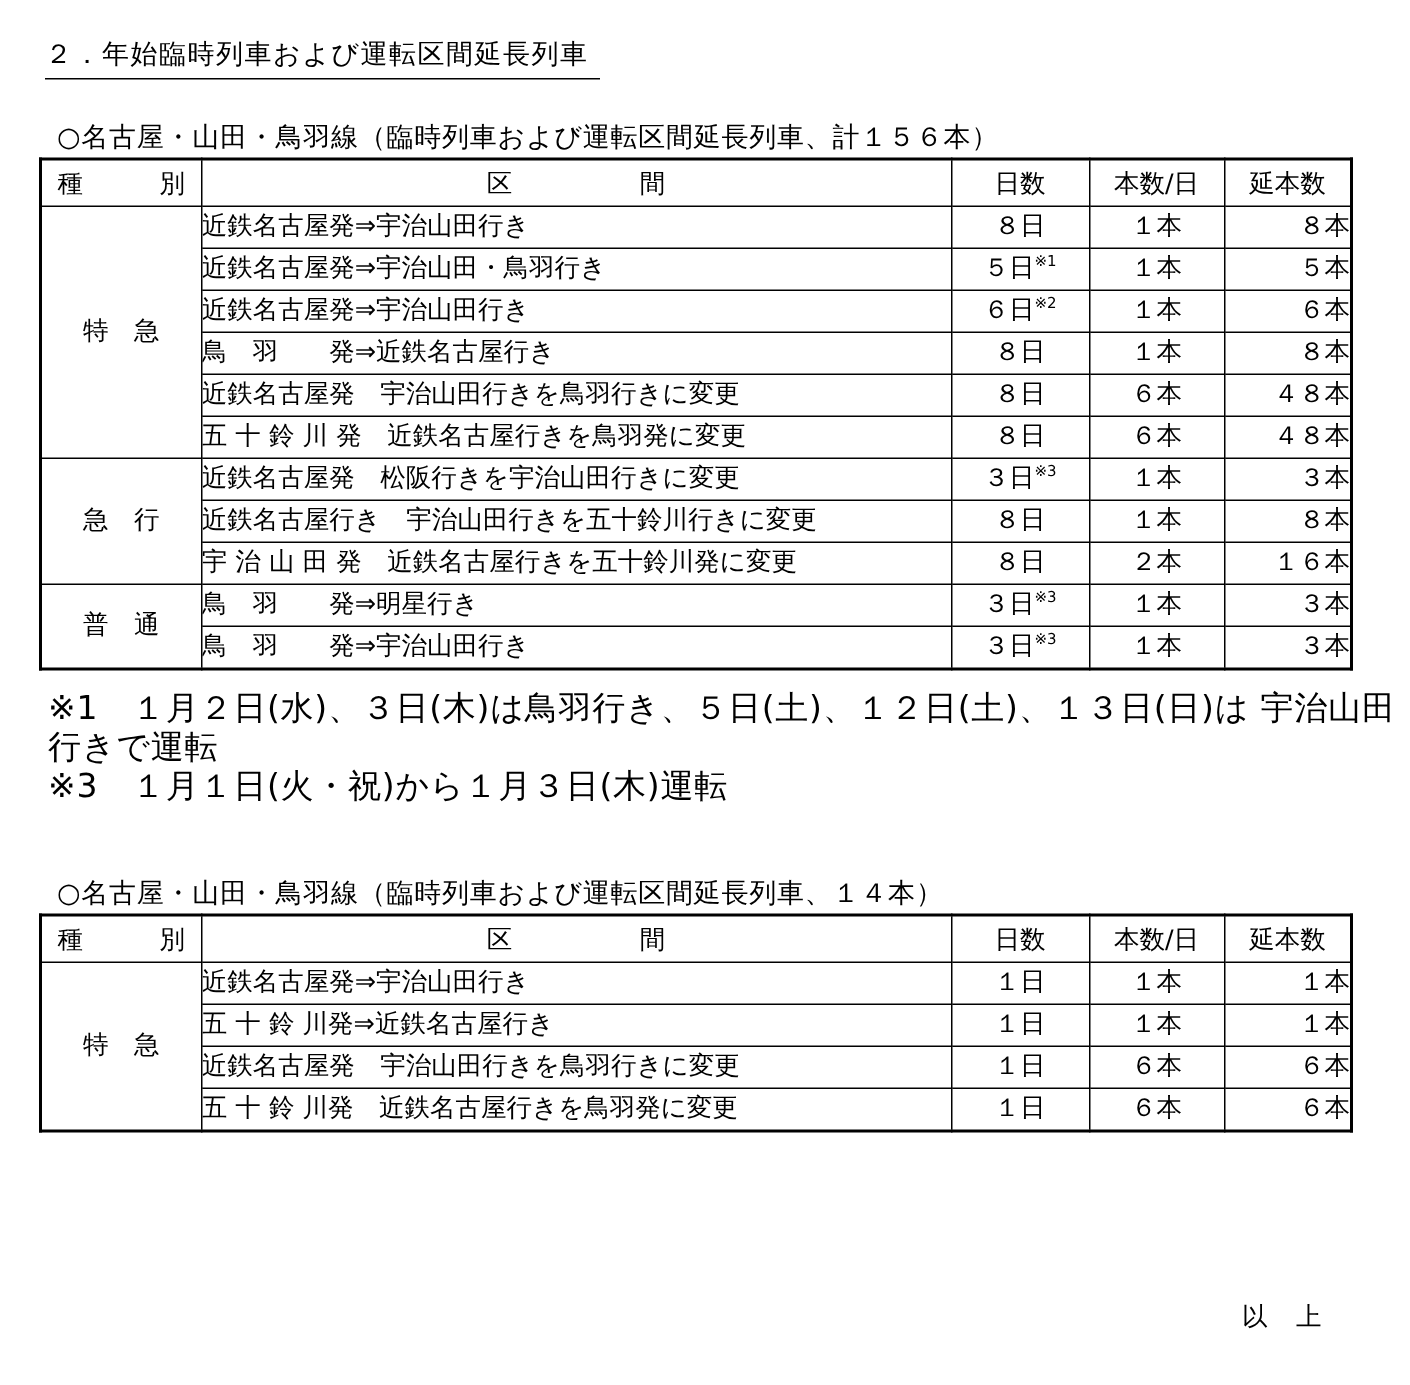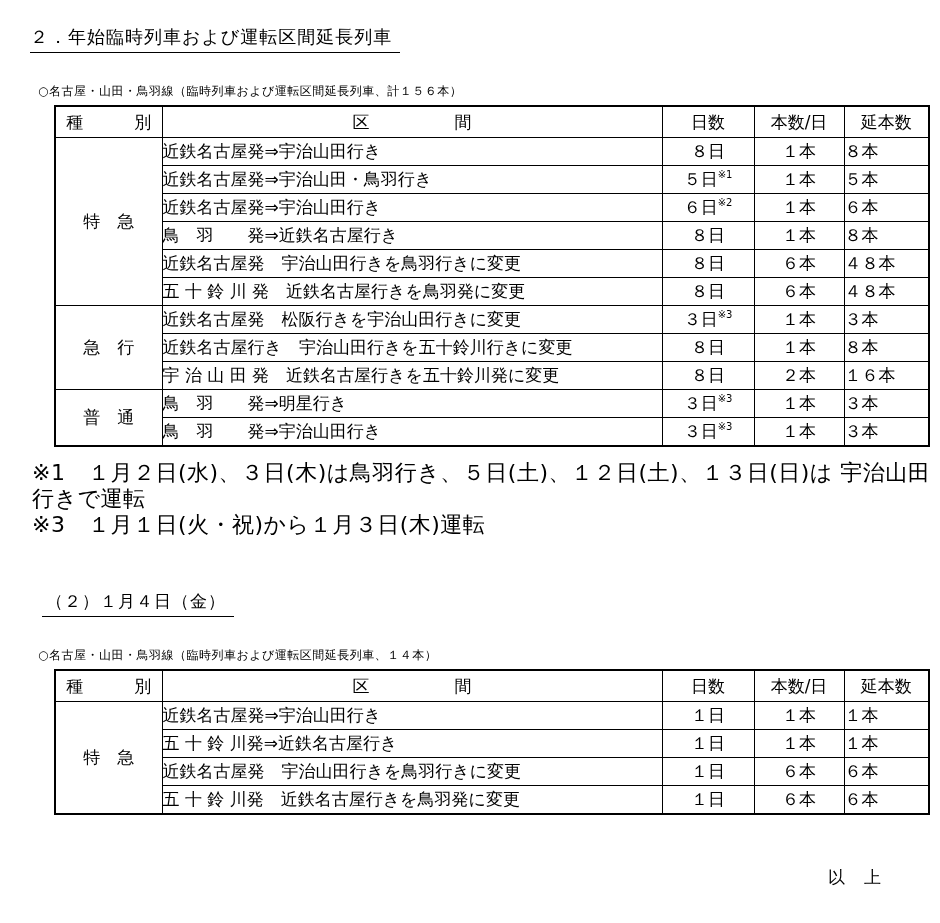--- a/index.html
+++ b/index.html
@@ -21,46 +21,46 @@
   .section-heading{
     display:inline-block;
     font-size:17px;line-height:21px;font-weight:500;
     letter-spacing:1px;
     border-bottom:1.5px solid #000;
     padding:0 8px 4px 4px;
   }
   .sh1{margin:30px 0 0 42px;}
   .sh2{margin:34px 0 0 42px;}
   .caption{
-    font-size:12px;line-height:21px;font-weight:500;
+    font-size:18px;line-height:21px;font-weight:500;
     margin:28px 0 3px 38px;letter-spacing:0.5px;
   }
   .block{display:block;}
 
   table.rtable{
     border-collapse:collapse;
     table-layout:fixed;
     width:874px;
-    margin-left:54px;
+    margin-left:26px;
     font-size:17px;
   }
   table.rtable, table.rtable th, table.rtable td{border:1.5px solid #000;}
   table.rtable{border-width:2px;}
   table.rtable th{
     font-weight:500;height:30px;text-align:center;
     white-space:nowrap;overflow:hidden;padding:0;
   }
   table.rtable td{
     height:27px;line-height:27px;white-space:nowrap;overflow:hidden;
     padding:0;font-weight:500;
   }
   td.cell-kind{text-align:center;}
   td.cell-section{text-align:left;padding-left:9px;}
   td.cell-days,td.cell-perday{text-align:center;}
-  td.cell-total{text-align:left;padding-right:9px;}
+  td.cell-total{text-align:right;padding-right:9px;}
   sup.note{font-size:10px;line-height:0;vertical-align:7px;letter-spacing:0;}
 
   .footnotes{
     margin:13px 0 0 32px;
     font-size:22px;line-height:26px;font-weight:500;
     letter-spacing:0.5px;
   }
   .closing{
     position:absolute;right:58px;top:866px;
     font-size:17px;font-weight:500;letter-spacing:1px;
@@ -168,21 +168,20 @@
       </tbody>
     </table>
 
   <div class="footnotes">
     <div>※1　１月２日(水)、３日(木)は鳥羽行き、５日(土)、１２日(土)、１３日(日)は 宇治山田行きで運転</div>
     <div>※3　１月１日(火・祝)から１月３日(木)運転</div>
   </div>
 
   <br>
 
-  <span class="section-heading sh2">（２）１月４日（金）</span>
 
   <div class="caption">○名古屋・山田・鳥羽線（臨時列車および運転区間延長列車、１４本）</div>
 
   <table class="rtable">
       <colgroup>
         <col style="width: 107px;">
         <col style="width: 500px;">
         <col style="width: 92px;">
         <col style="width: 90px;">
         <col style="width: 85px;">

